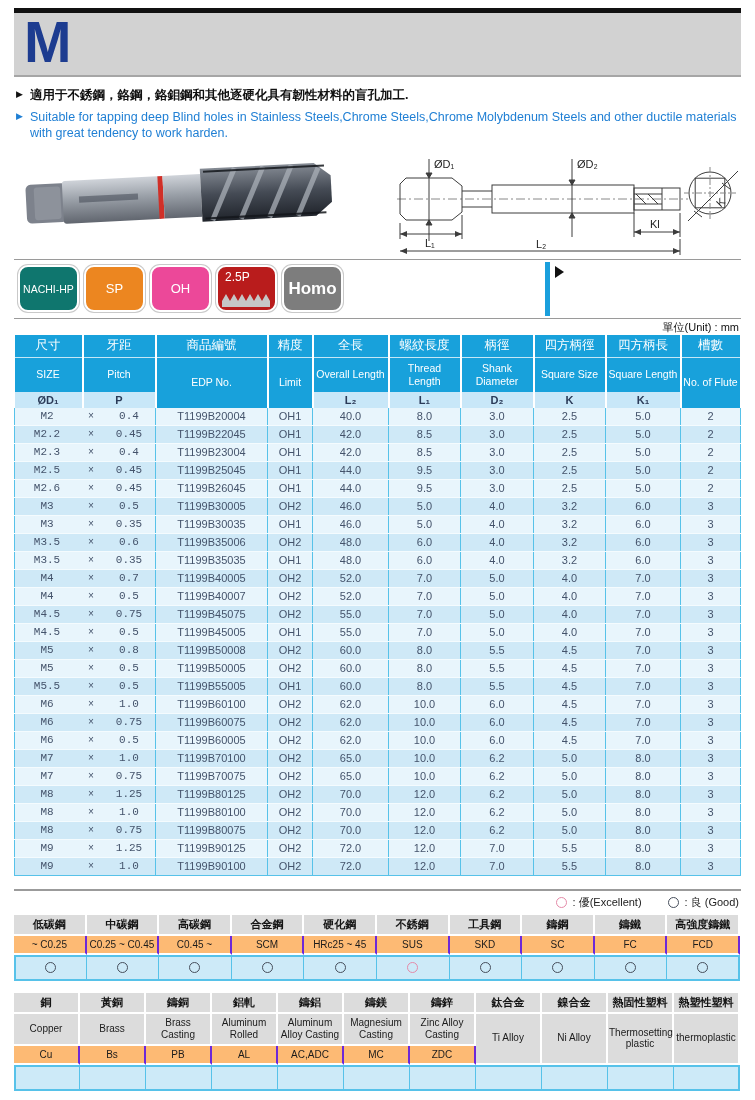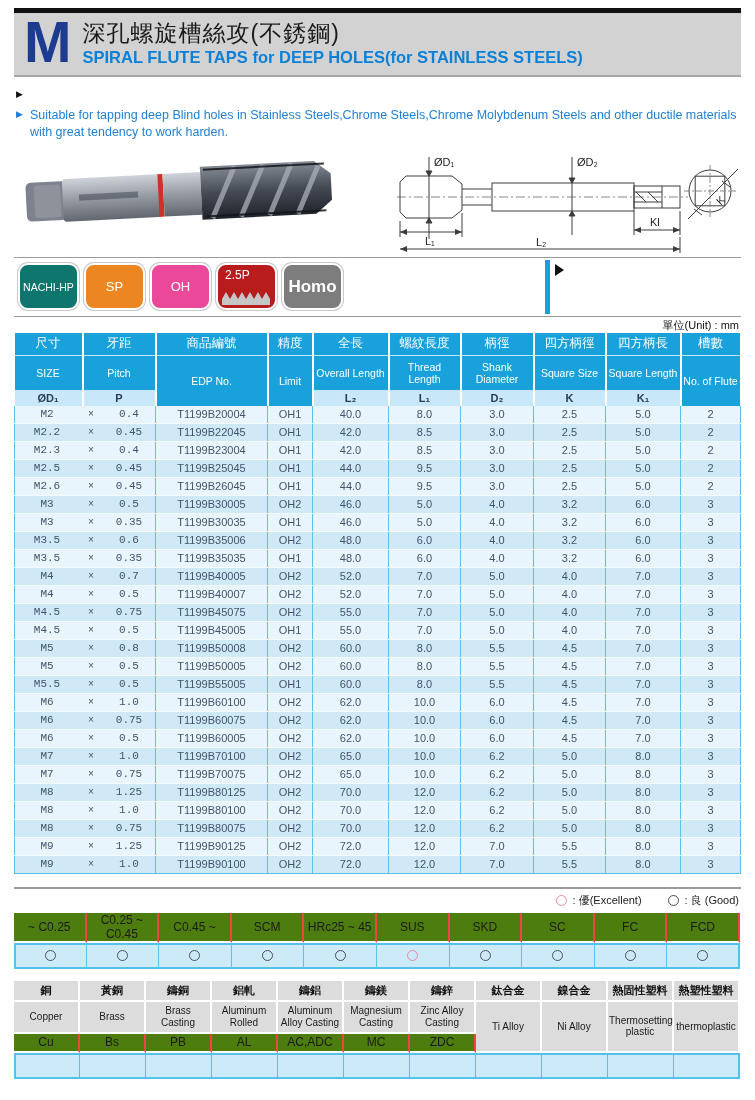--- a/index.html
+++ b/index.html
@@ -68,46 +68,43 @@
   .ring{width:11px;height:11px;border:1.5px solid #474f5c;border-radius:50%;display:inline-block;box-sizing:border-box;}
   .ring.excellent{border-color:#e58aa8;}
 
   
   table.mat{margin:4px 14px 0;width:726px;table-layout:fixed;border-collapse:separate;border-spacing:0;}
   table.mat td{text-align:center;vertical-align:middle;padding:0 1px;}
   table.mat tr.m-zh td{background:#dcdcdc;height:19px;font-size:11px;font-weight:bold;color:#151515;
                        border-right:2px solid #fff;border-bottom:2px solid #fff;}
   table.mat tr.m-en td{background:#dcdcdc;height:30px;font-size:10px;line-height:1.15;color:#1b1b1b;
                        border-right:2px solid #fff;border-bottom:2px solid #fff;}
-  table.mat tr.m-code td{background:#4d7c0f;height:17px;font-size:12px;color:#1b1b1b;
-                       border-right:2px solid #ef4444;border-bottom:2px solid #fff;}
+  table.mat tr.m-code td{background:#fdba74;height:17px;font-size:10px;color:#1b1b1b;
+                       border-right:2px solid #6d28d9;border-bottom:2px solid #fff;}
   table.mat tr.m-ring td{background:#cdeaf8;height:22px;border-top:2px solid #57c2e9;border-bottom:2px solid #57c2e9;
                        border-right:1px solid #57c2e9;}
   table.mat tr.m-ring td:first-child{border-left:2px solid #57c2e9;}
   table.mat tr.m-ring td:last-child{border-right:2px solid #57c2e9;}
   table.mat#mat2{margin-top:12px;}
 
   svg text{font-family:"Liberation Sans","DejaVu Sans",sans-serif;}
 </style>
 </head>
 <body>
 
 <div class="page">
 
   <header class="band">
     <div class="letter">M</div>
-    <div class="titles">
-      <div class="t-zh">深孔螺旋槽絲攻(不銹鋼)</div>
-      <div class="t-en">SPIRAL FLUTE TAPS for DEEP HOLES(for STAINLESS STEELS)</div>
-    </div>
   </header>
 
   <section class="intro">
     <div class="bullet zh">
       <span class="arr">▶</span>
+      <span>適用于不銹鋼，鉻鋼，鉻鉬鋼和其他逐硬化具有韌性材料的盲孔加工.</span>
     </div>
     <div class="bullet en">
       <span class="arr">▶</span>
       <span>Suitable for tapping deep Blind holes in Stainless Steels,Chrome Steels,Chrome Molybdenum Steels and other ductile materials with great tendency to work harden.</span>
     </div>
   </section>
 
   <section class="figures">
     <div class="photo-wrap">
       <svg width="336" height="100" viewBox="0 0 330 96">
@@ -726,20 +723,32 @@
   <div class="legend">
     <span class="ring excellent"></span>
     <span>: 優(Excellent)</span>
     <span class="gap"></span>
     <span class="ring"></span>
     <span>: 良 (Good)</span>
   </div>
 
   <table class="mat" id="mat1">
       <tbody>
+        <tr class="m-zh">
+          <td>低碳鋼</td>
+          <td>中碳鋼</td>
+          <td>高碳鋼</td>
+          <td>合金鋼</td>
+          <td>硬化鋼</td>
+          <td>不銹鋼</td>
+          <td>工具鋼</td>
+          <td>鑄鋼</td>
+          <td>鑄鐵</td>
+          <td>高強度鑄鐵</td>
+        </tr>
         <tr class="m-code">
           <td>~ C0.25</td>
           <td>C0.25 ~ C0.45</td>
           <td>C0.45 ~</td>
           <td>SCM</td>
           <td>HRc25 ~ 45</td>
           <td>SUS</td>
           <td>SKD</td>
           <td>SC</td>
           <td>FC</td>

